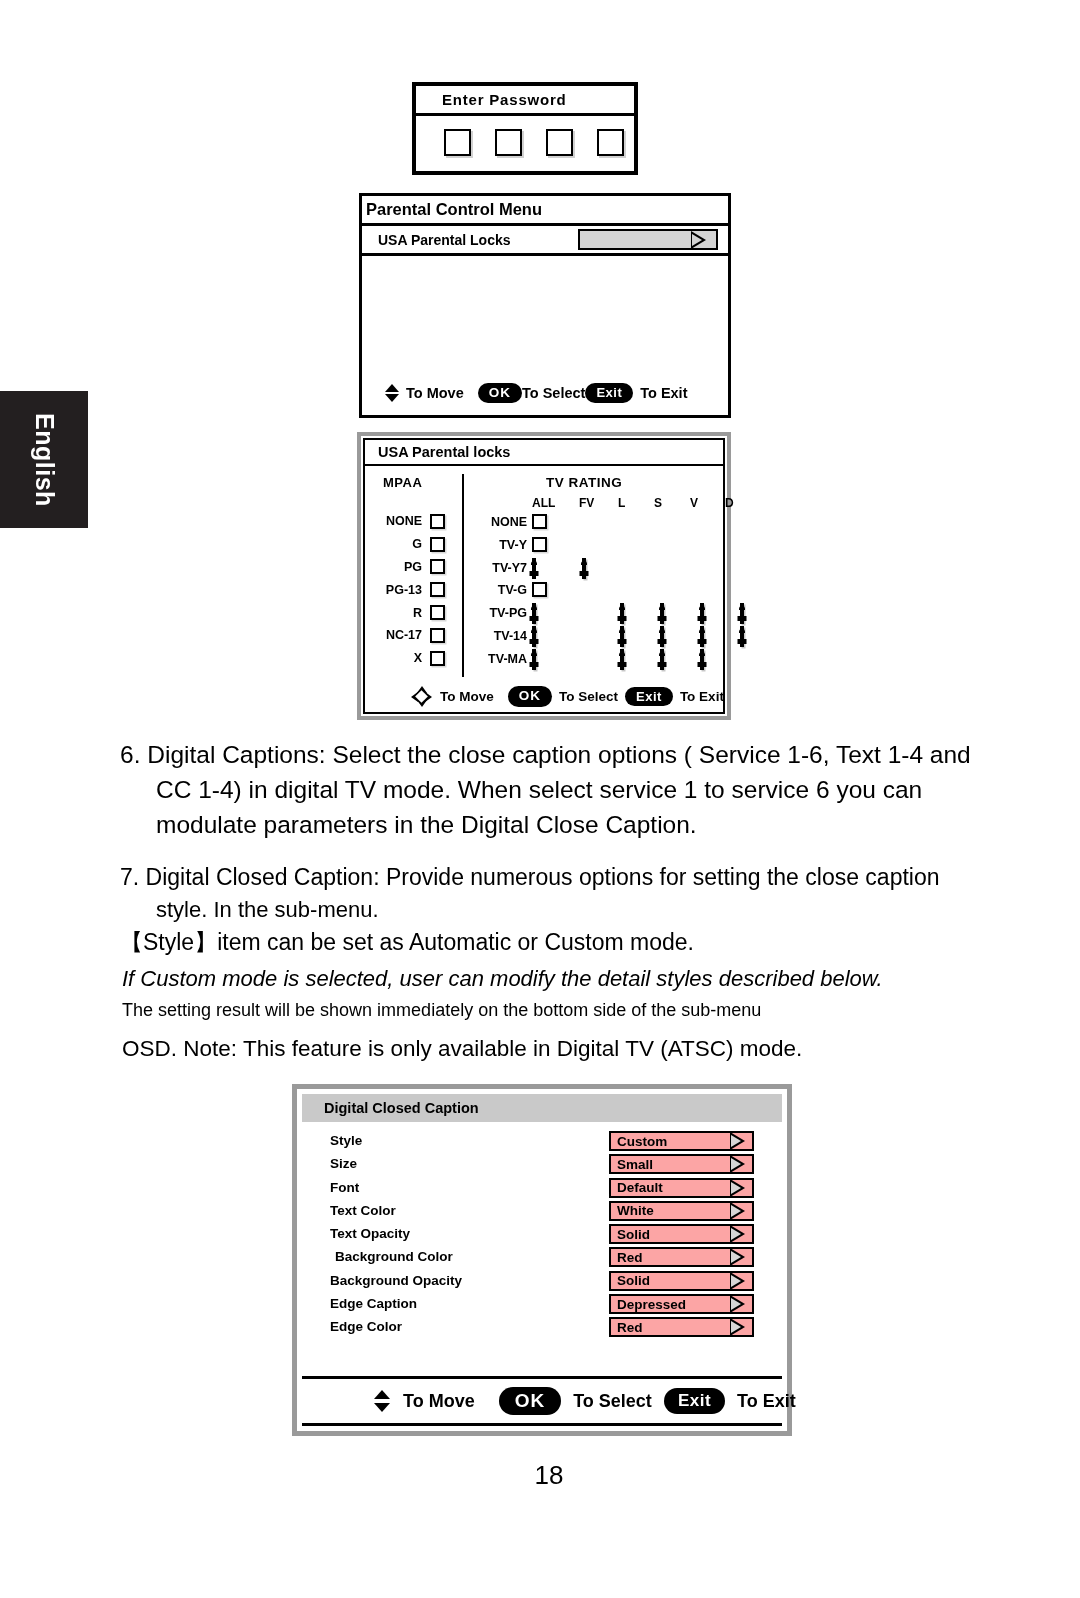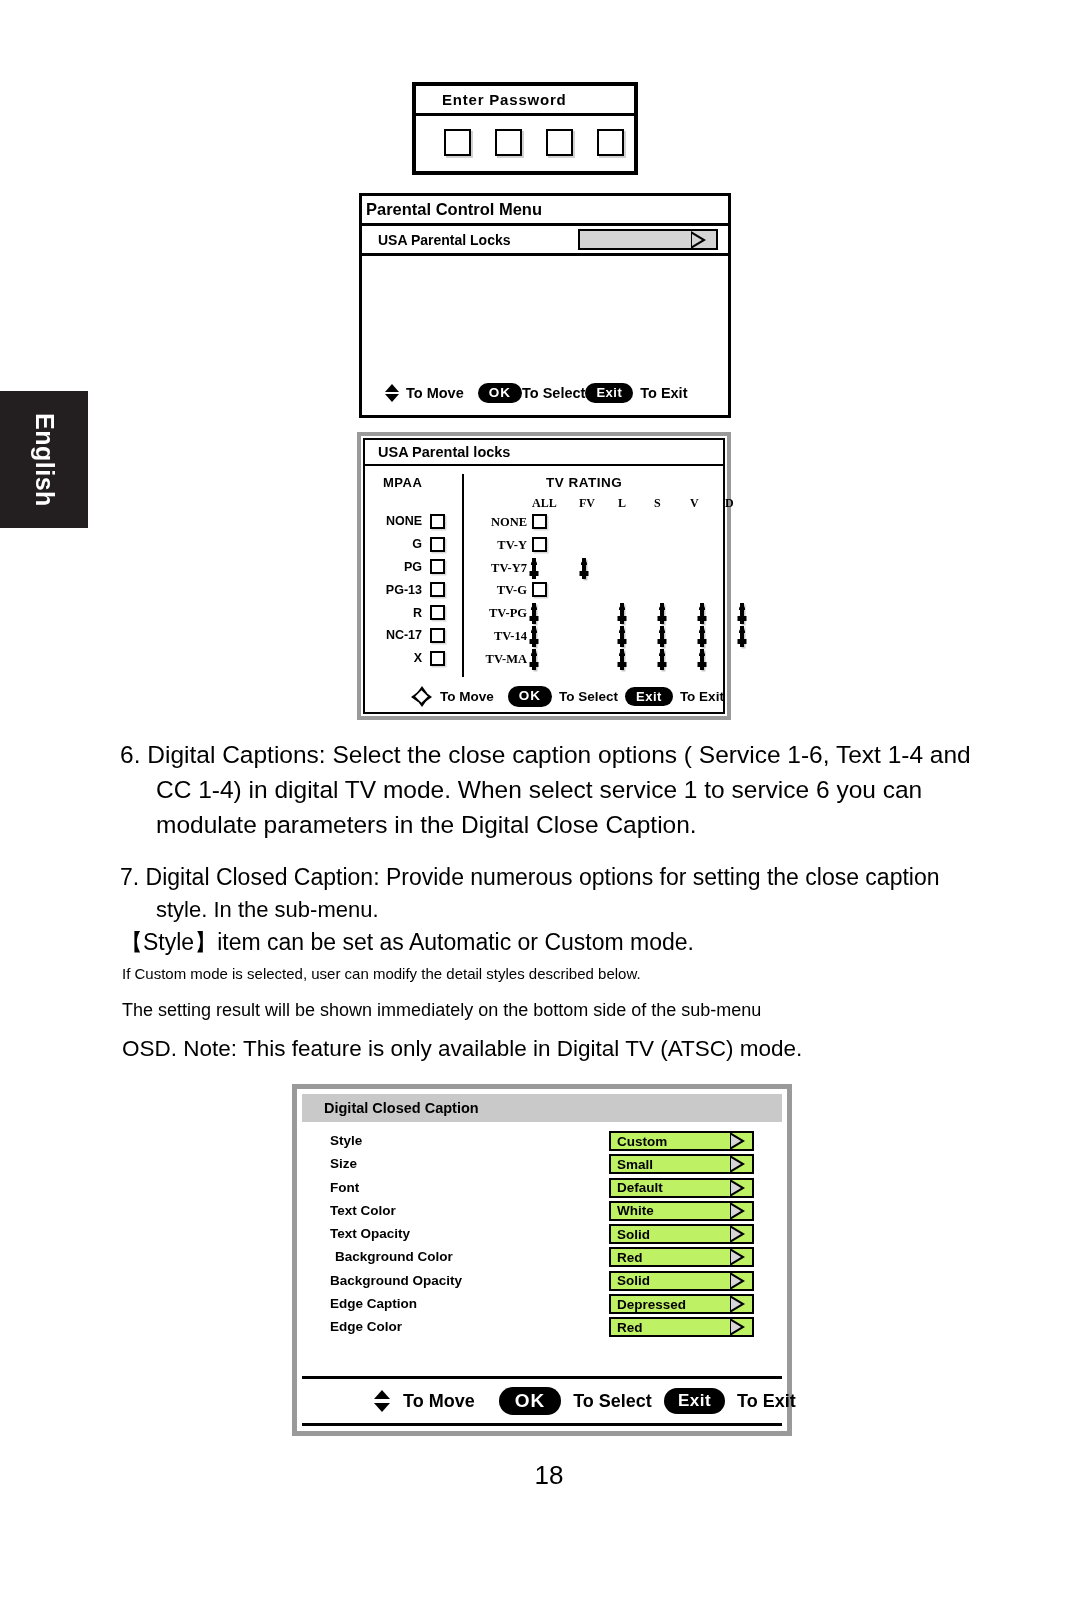--- a/index.html
+++ b/index.html
@@ -107,21 +107,21 @@
   .mpaa-head{position:absolute;left:18px;top:9px;font-weight:bold;font-size:13px;letter-spacing:.5px;}
   .tvr-head{position:absolute;left:181px;top:9px;font-weight:bold;font-size:13.5px;letter-spacing:.5px;}
 
   .mpaa-list{position:absolute;left:0;top:44px;width:97px;}
   .mpaa-row{display:flex;align-items:center;justify-content:flex-end;
     height:22.8px;padding-right:17px;}
   .mpaa-row b{font-weight:bold;font-size:12.5px;margin-right:8px;}
   .chk{width:15px;height:15px;border:2px solid #000;background:#fff;
        box-shadow:1.5px 1.5px 0 rgba(0,0,0,.15);box-sizing:border-box;flex:none;}
 
-  .tv-area{position:absolute;left:99px;top:30px;right:0;font-family:Liberation Serif, serif;}
+  .tv-area{position:absolute;left:99px;top:30px;right:0;}
   .col-heads{position:relative;height:16px;}
   .col-heads span{position:absolute;font-weight:bold;font-size:12px;top:0;}
   .tv-row{position:relative;height:22.8px;}
   .tv-row .rlabel{position:absolute;left:0;top:3px;width:63px;text-align:right;
     font-weight:bold;font-size:12.5px;}
   .cellbox{position:absolute;top:2px;}
 
   .lockicon{
     width:15px;height:15px;box-sizing:border-box;
     border:2px solid #000;background:#fff;
@@ -152,41 +152,41 @@
   
   .copy{position:absolute;left:0;top:738px;width:1080px;}
   .para{font-size:24.5px;line-height:1.42;color:#000;}
   .p6{position:absolute;left:120px;top:0;width:880px;text-indent:0;}
   .p6 .hang{display:block;padding-left:36px;text-indent:-36px;}
   .p6 .cont{display:block;padding-left:36px;}
   .p7{position:absolute;left:120px;top:123px;width:880px;font-size:23px;}
   .p7 .hang{display:block;padding-left:36px;text-indent:-36px;}
   .p7 .cont{display:block;padding-left:36px;font-size:22px;}
   .p8{position:absolute;left:120px;top:188px;width:880px;font-size:23px;}
-  .p9{position:absolute;left:122px;top:225px;width:880px;font-size:15px;}
+  .p9{position:absolute;left:122px;top:225px;width:880px;font-size:22px;font-style:italic;}
   .p10{position:absolute;left:122px;top:260px;width:880px;font-size:18px;}
   .p11{position:absolute;left:122px;top:295px;width:880px;font-size:22.5px;}
   b.strong{font-weight:normal;}
 
   
   .dcc{
     left:292px;top:1084px;width:500px;height:352px;
     border:5px solid #9a9a9a;background:#fff;
   }
   .dcc-title{
     height:28px;background:#c9c9c9;display:flex;align-items:center;
     padding-left:22px;font-weight:bold;font-size:14.5px;margin:5px 5px 0 5px;
   }
   .dcc-rows{position:relative;padding:9px 0 0 0;}
   .dcc-row{position:relative;height:23.3px;}
   .dcc-row .lab{position:absolute;left:33px;top:2px;font-weight:bold;font-size:13.5px;}
   .dcc-row .lab.ind{left:38px;}
   .dcc-field{
     position:absolute;left:312px;top:0;width:145px;height:20px;
-    background:#bef264;border:2px solid #000;box-sizing:border-box;
+    background:#fca5a5;border:2px solid #000;box-sizing:border-box;
     display:flex;align-items:center;
   }
   .dcc-field span.v{font-weight:bold;font-size:13.5px;padding-left:6px;}
   .dcc-field .tri-outline{right:7px;}
   .dcc-field .tri-outline::after{border-left-color:#d6d6d6;}
 
   .sample{
     position:absolute;left:85px;top:288px;width:277px;height:25px;
     background:#bdbdbd;display:flex;align-items:center;justify-content:center;
     font-weight:bold;font-size:16px;letter-spacing:1.6px;

